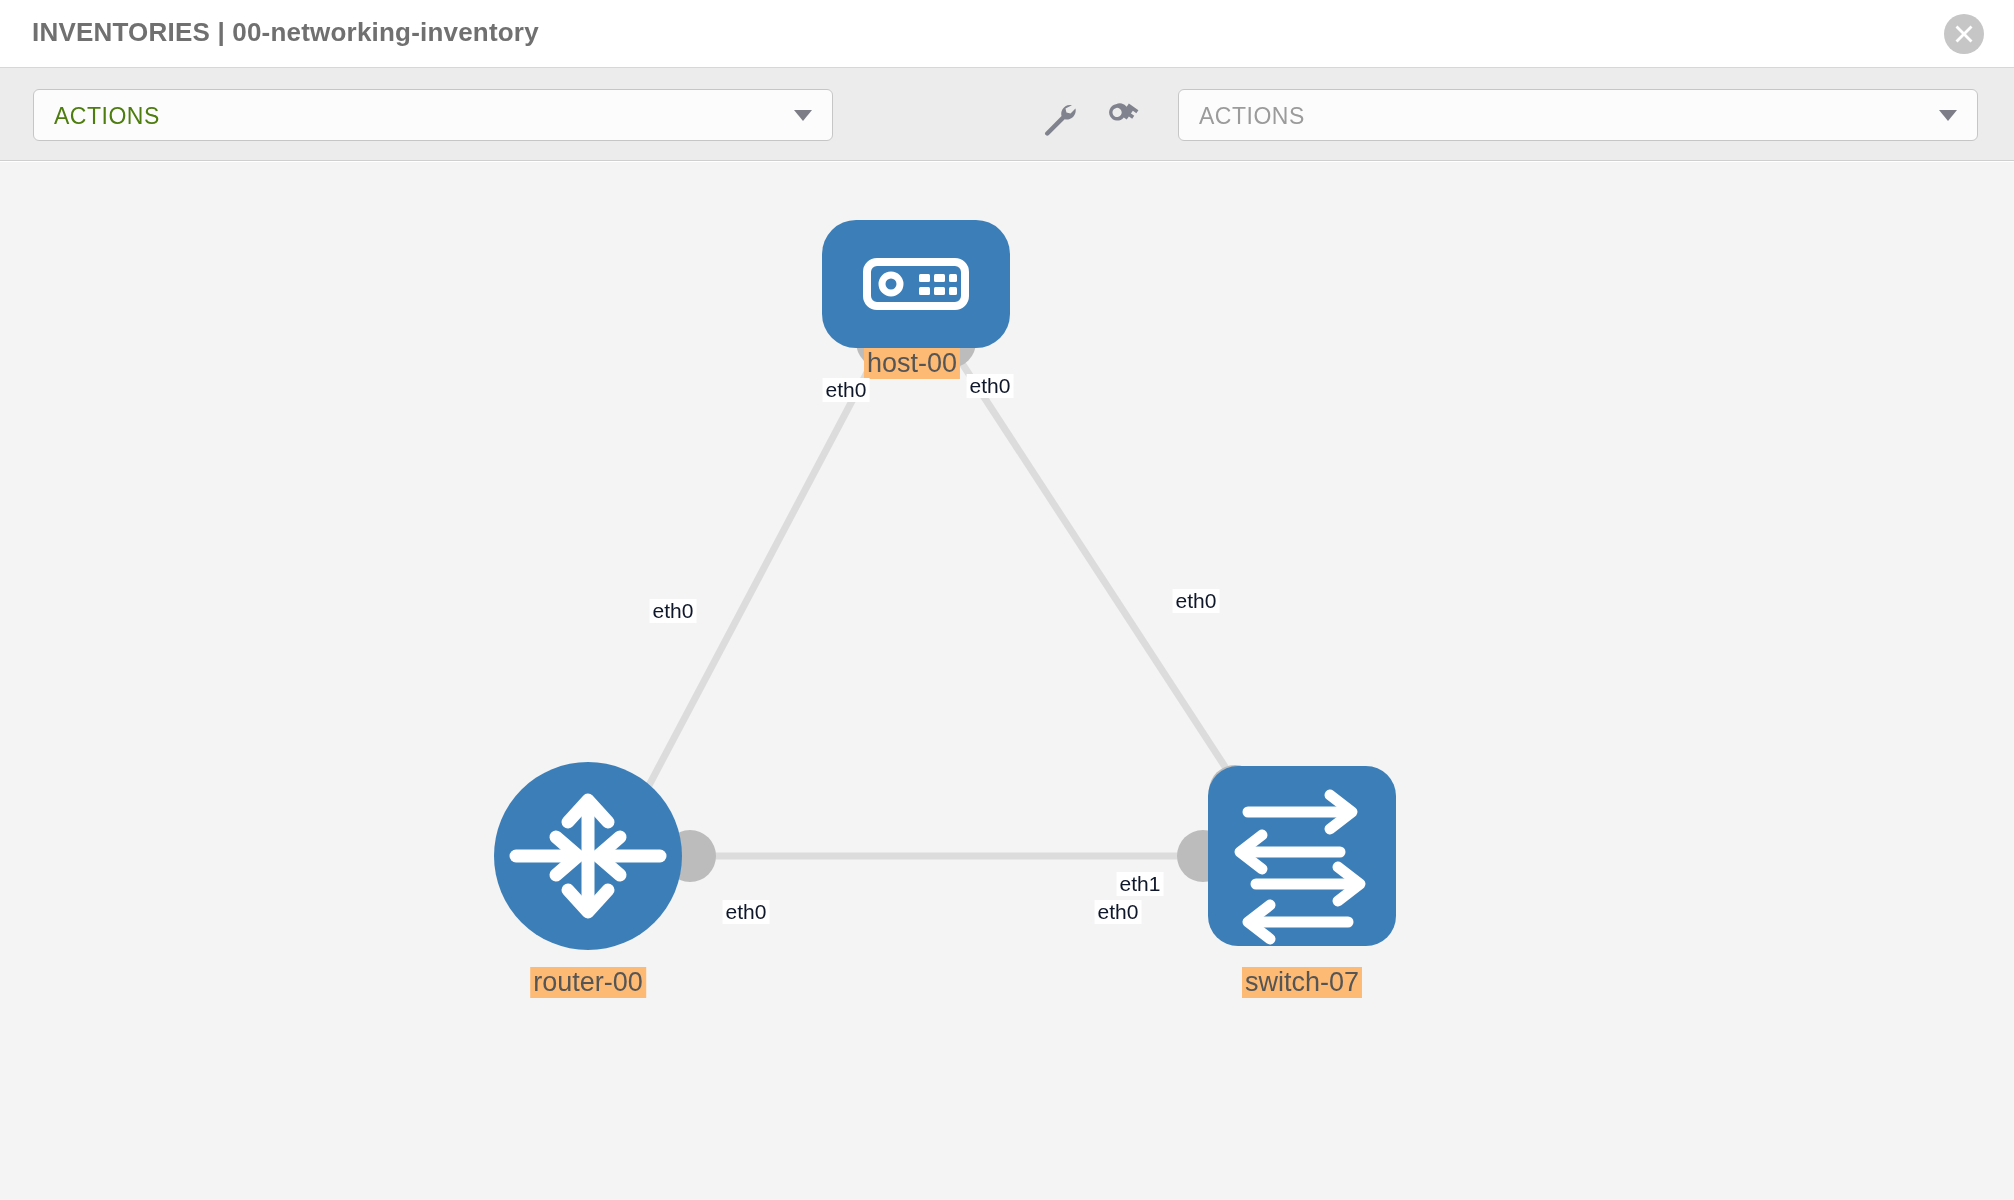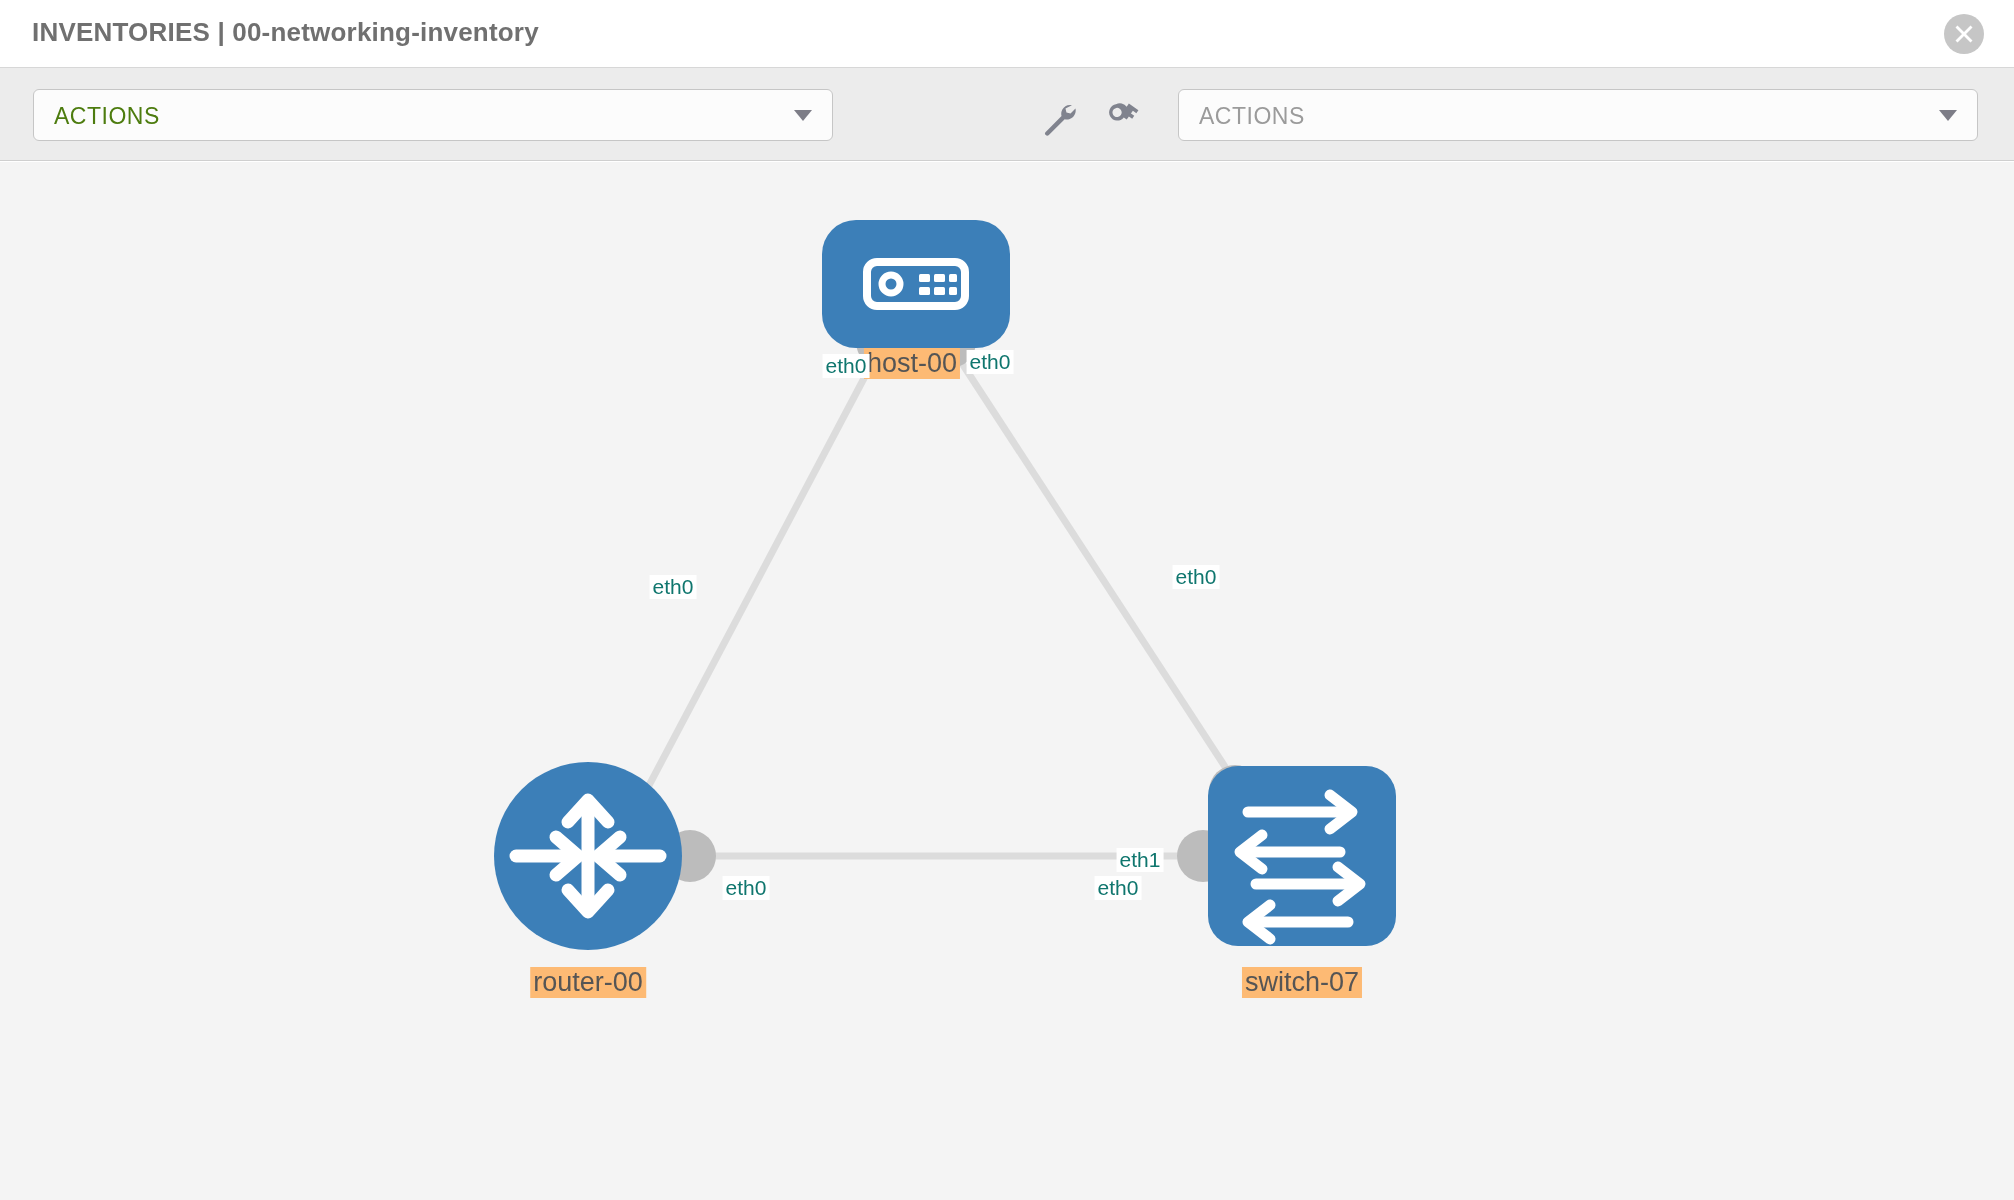--- a/index.html
+++ b/index.html
@@ -137,25 +137,26 @@
     font-size: 27px;
     color: #555555;
     background: #fdba74;
     padding: 0 3px;
     white-space: nowrap;
     transform: translateX(-50%);
   }
   .edge-label {
     position: absolute;
     font-size: 21px;
-    color: #0f766e;
+    color: #0f172a;
     background: #ffffff;
     padding: 0 3px;
     white-space: nowrap;
     transform: translateX(-50%);
+    margin-top: 24px;
   }
 </style>
 </head>
 <body>
 
 <div id="app">
 
   <div class="header">
     <div class="header-title">INVENTORIES | 00-networking-inventory</div>
 

